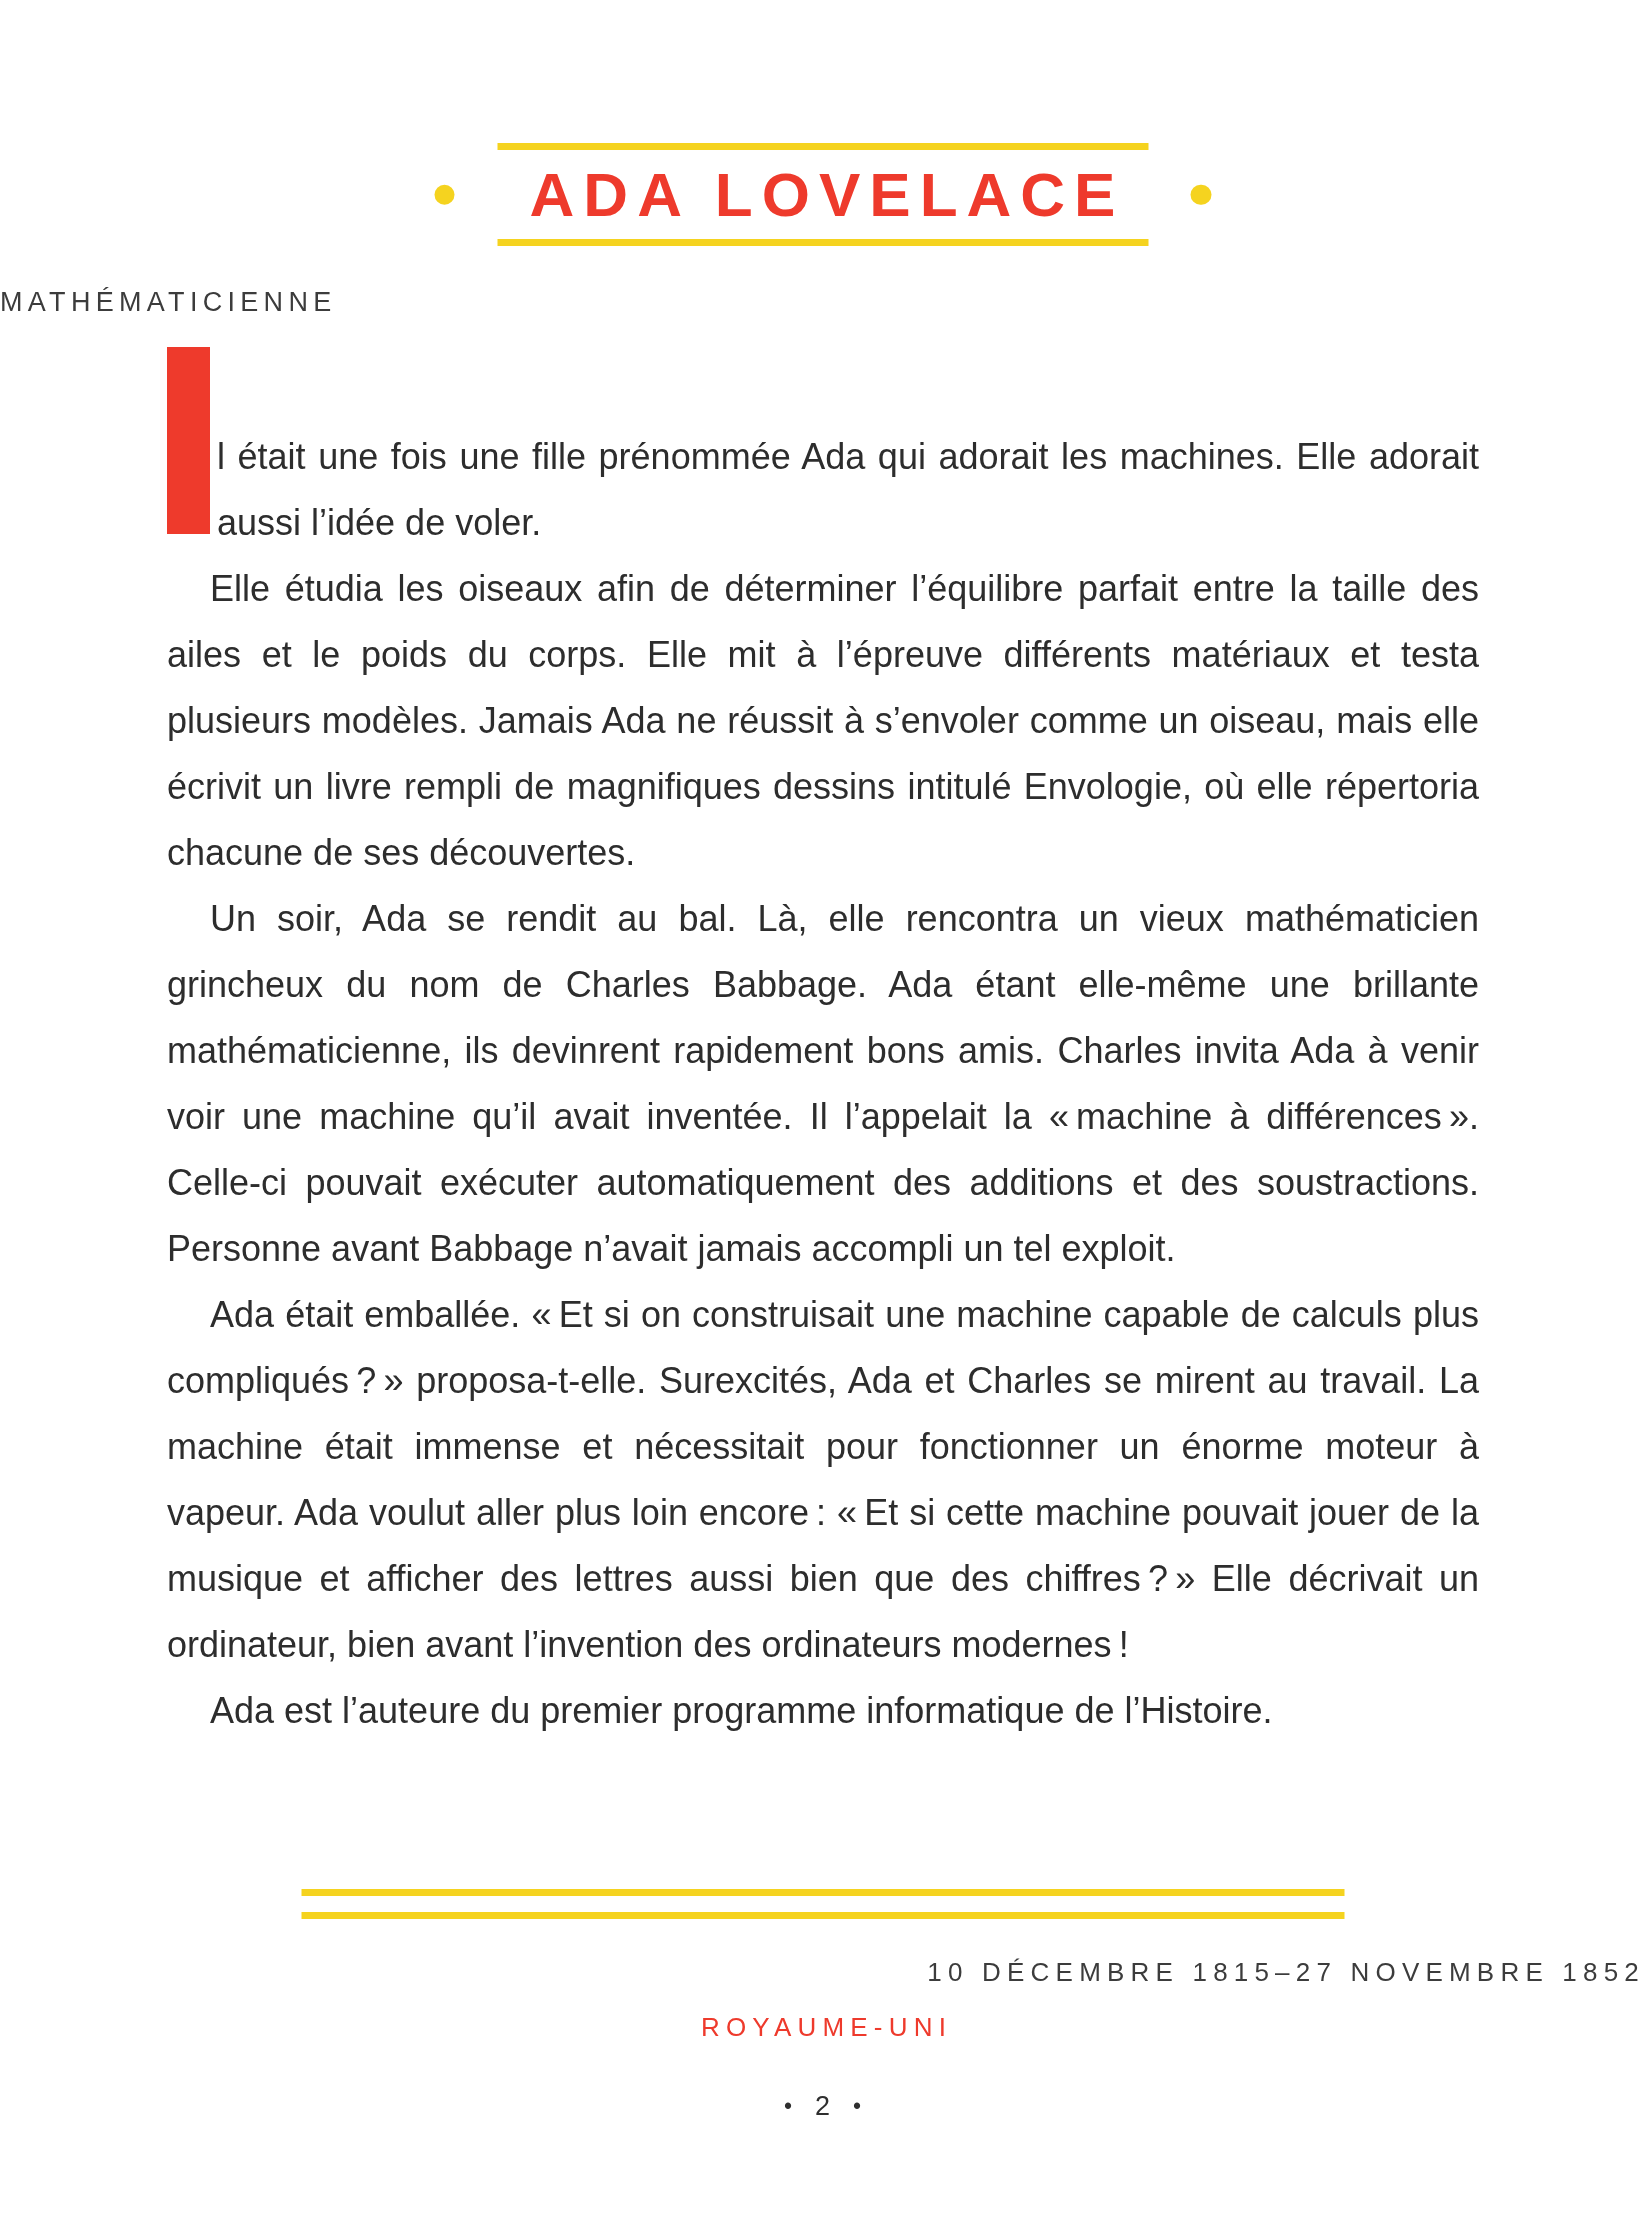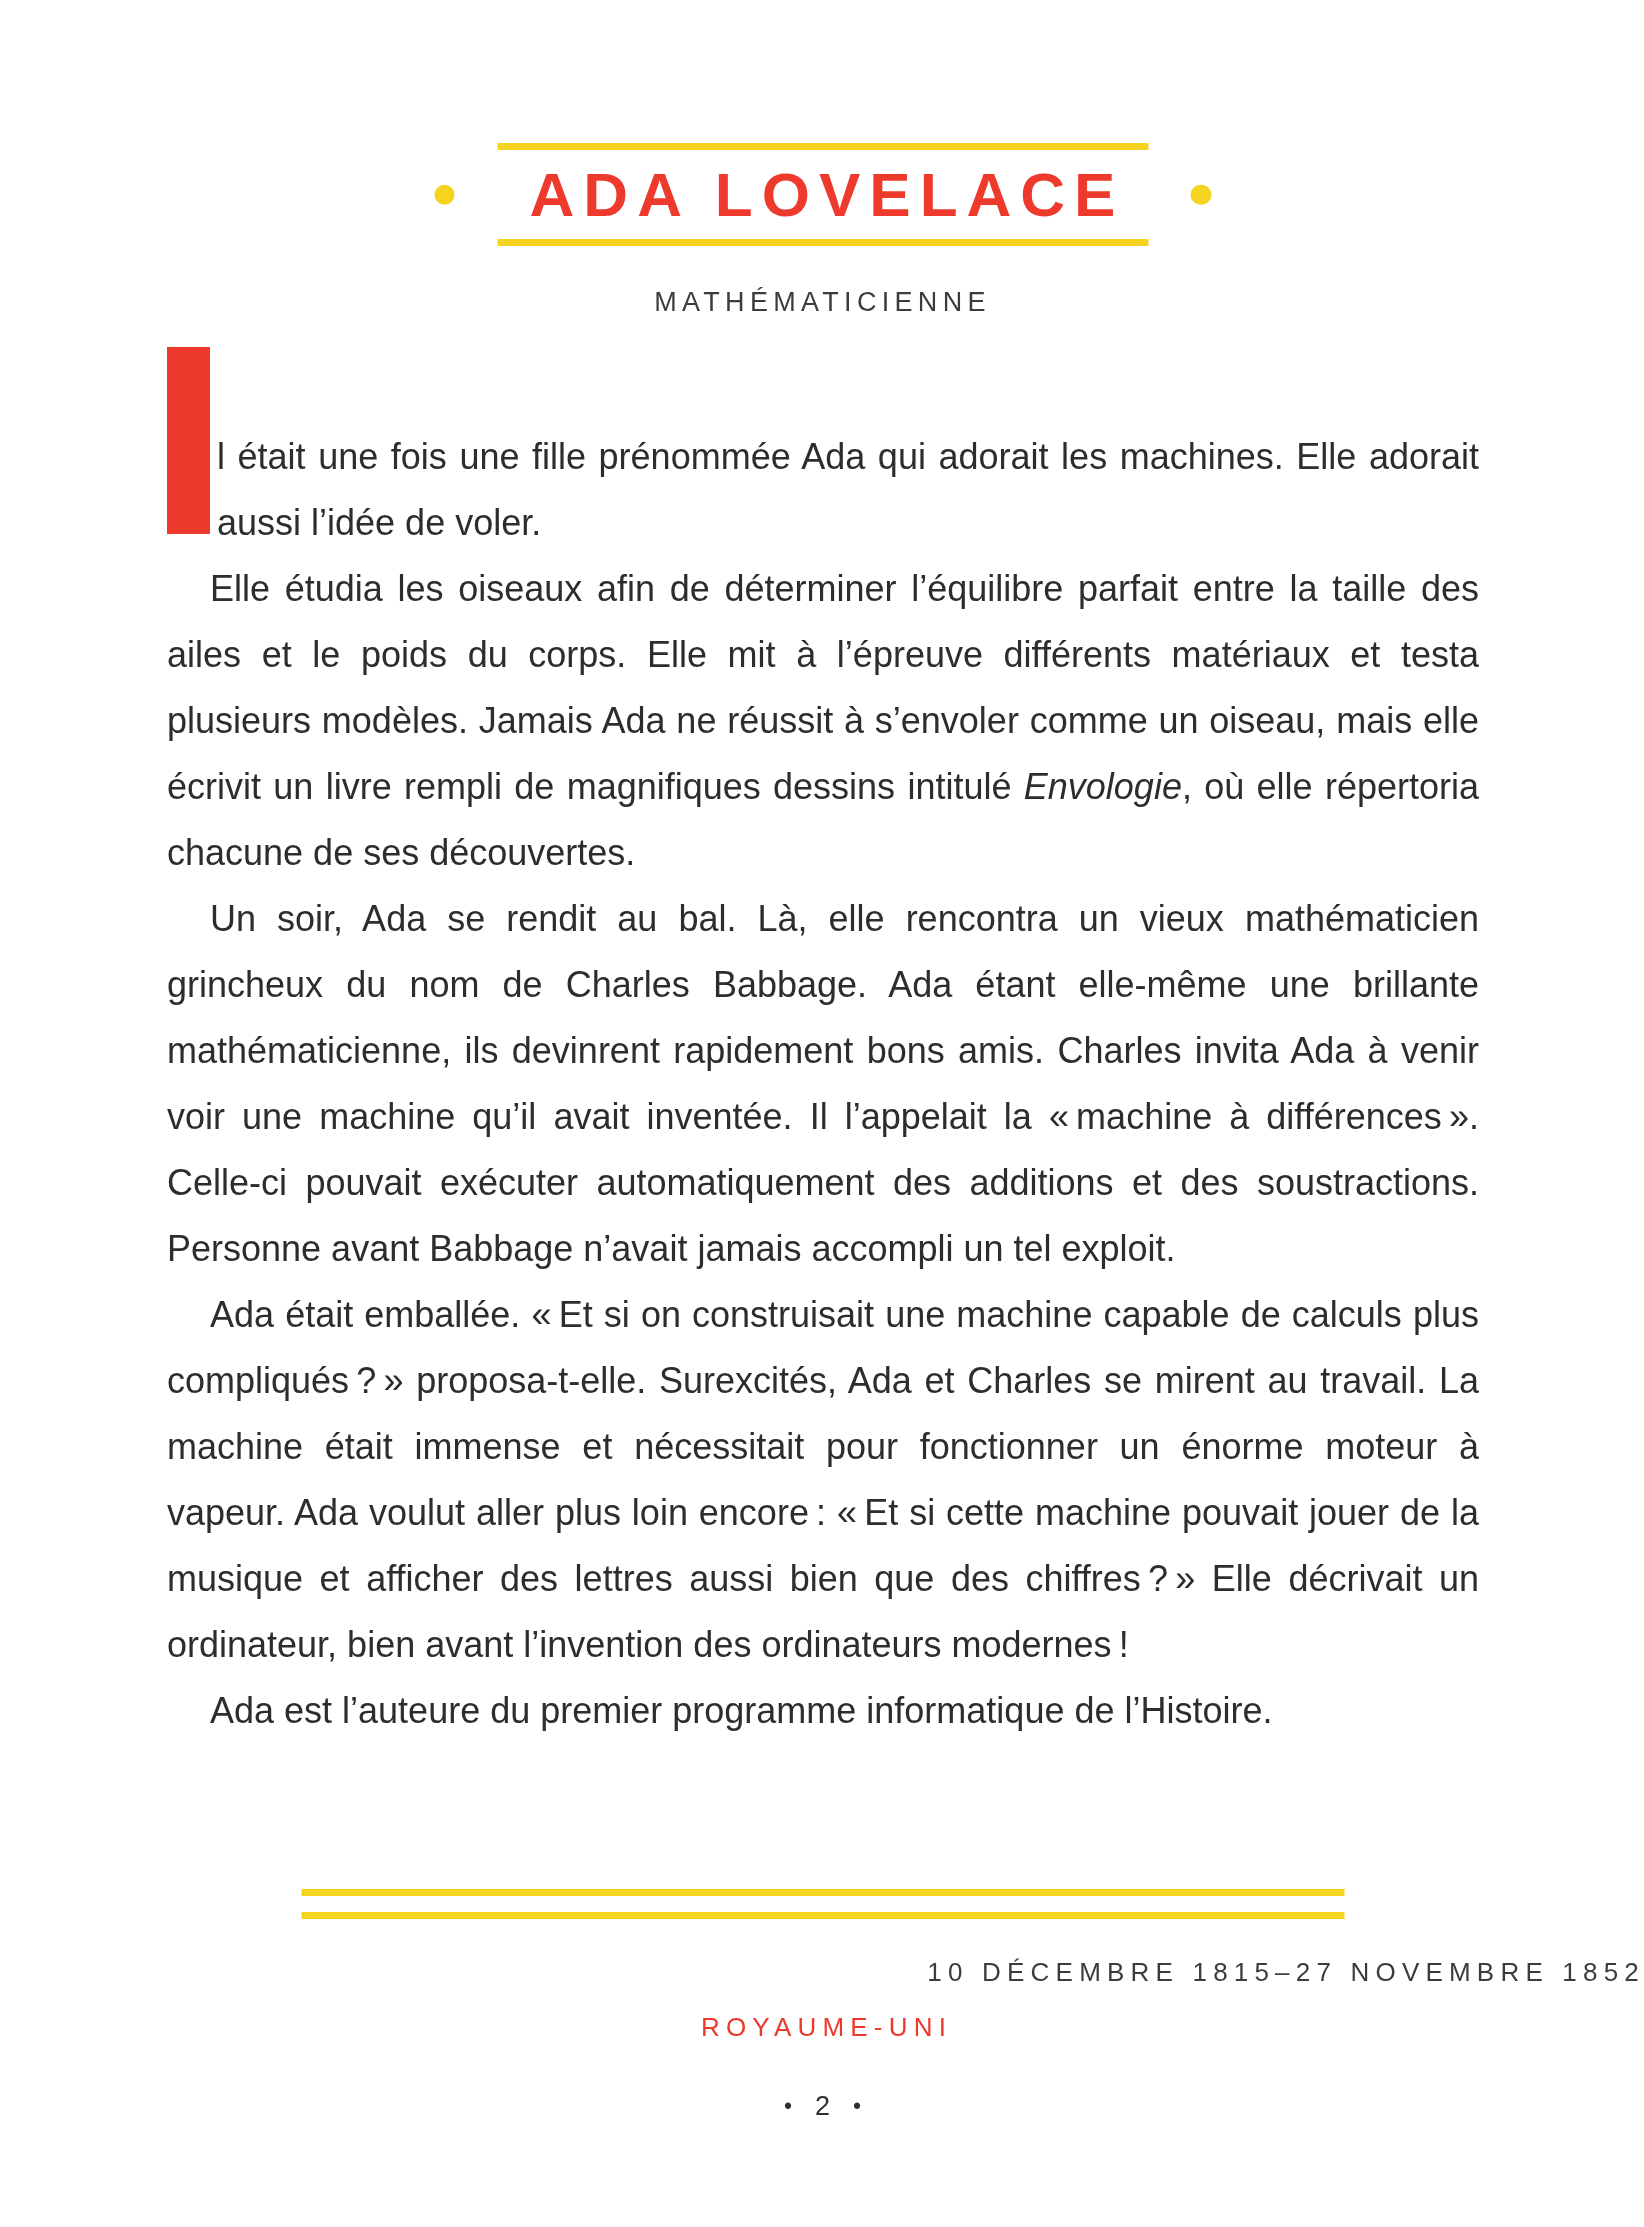--- a/index.html
+++ b/index.html
@@ -28,38 +28,38 @@
   }
   .title-bullet{
     position:absolute;top:50%;transform:translateY(-50%);
     width:20.5px;height:20.5px;border-radius:50%;background:var(--yellow);
   }
   .title-bullet.left{left:0;}
   .title-bullet.right{right:0;}
 
   .subtitle{
     position:absolute;top:287px;left:0;width:100%;
-    text-align:center;font-size:27px;letter-spacing:5.3px;
+    font-size:27px;letter-spacing:5.3px;
     color:var(--muted-text);white-space:nowrap;
   }
 
   
   .story{
     position:absolute;top:424px;left:167px;width:1312px;
     font-size:36px;line-height:66px;text-align:justify;
     color:var(--body-text);
   }
   .story p{margin:0;text-indent:43px;}
   .story p.opening{position:relative;text-indent:0;padding-left:50px;}
   .drop-cap-bar{
     position:absolute;left:0;top:-77px;
     width:43px;height:187px;background:var(--red);
     color:transparent;overflow:hidden;font-size:9px;
   }
-  .italic{font-style:italic;}
+  .italic{}
 
   
   .footer-rules{position:absolute;top:1889px;left:50%;transform:translateX(-50%);width:1043px;}
   .footer-rule{height:7.1px;background:var(--yellow);}
   .footer-rule + .footer-rule{margin-top:16px;}
 
   .footer-dates{
     position:absolute;top:1957px;left:0;width:100%;
     text-align:right;font-size:26px;letter-spacing:6.2px;
     color:var(--muted-text);white-space:nowrap;

